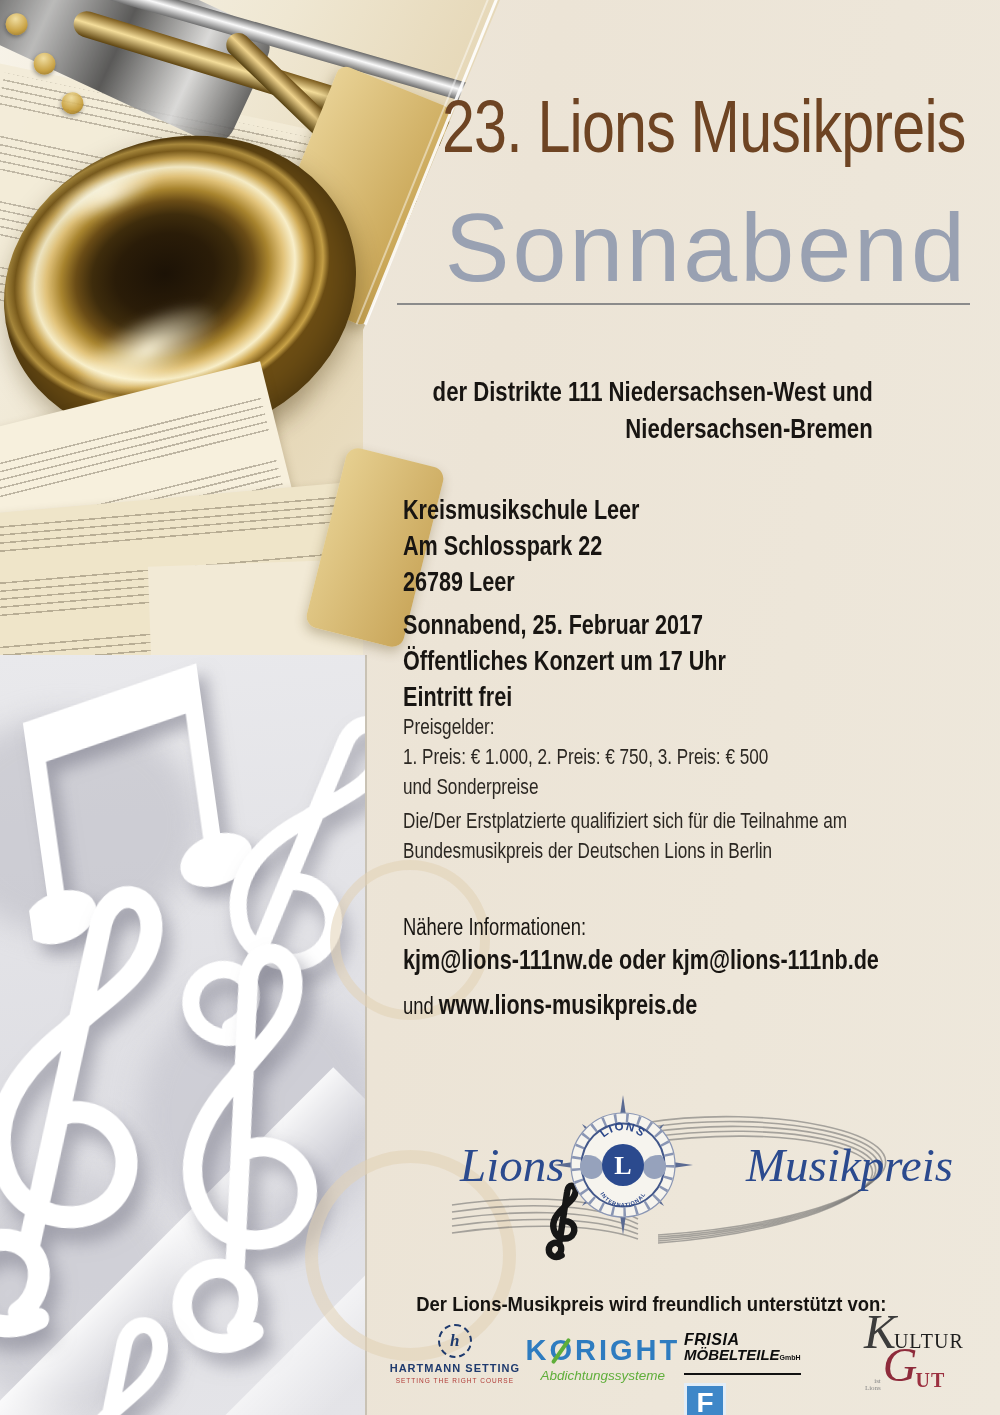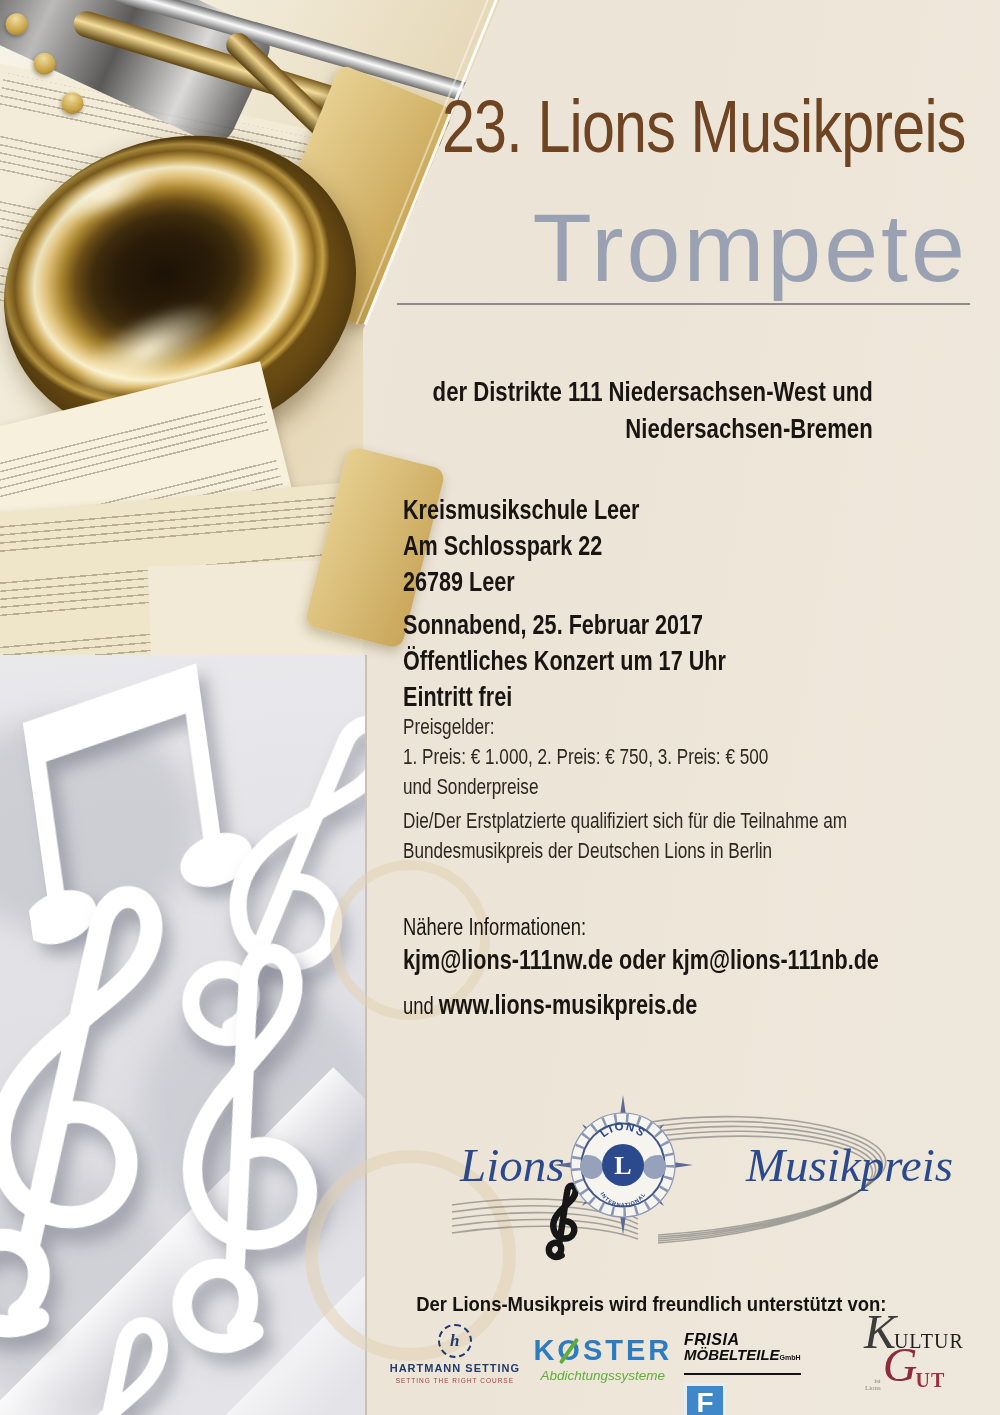--- a/index.html
+++ b/index.html
@@ -189,21 +189,21 @@
     <div class="wclef" style="left:15px;top:630px;transform:rotate(3deg);">
       <svg width="175" height="385" viewBox="0 0 100 220">
           <use href="#clefPath" class="white-stroke"></use>
         </svg>
     </div>
   </div>
   <div class="ring r1"></div>
   <div class="ring r2"></div>
 
   <div class="txt title">23. Lions Musikpreis</div>
-  <div class="txt subtitle">Trompete</div>
+  <div class="txt subtitle">Sonnabend</div>
   <div class="rule"></div>
 
   <div class="txt districts">
     <div>der Distrikte 111 Niedersachsen-West und</div>
     <div>Niedersachsen-Bremen</div>
   </div>
 
   <div class="txt block-bold venue">
     <div>Kreismusikschule Leer</div>
     <div>Am Schlosspark 22</div>
@@ -297,21 +297,21 @@
 
     <div class="sp hartmann">
       <div class="h-circ">
           <span>h</span>
         </div>
       <div class="h-name">HARTMANN SETTING</div>
       <div class="h-tag">SETTING THE RIGHT COURSE</div>
     </div>
 
     <div class="sp koester">
-      <div class="k-word"><span>K</span><span class="o-slash"><span>O</span><i></i></span><span>STER</span></div>
+      <div class="k-word"><span>K</span><span class="o-slash"><span>O</span><i></i></span><span>RIGHT</span></div>
       <div class="k-sub">Abdichtungssysteme</div>
     </div>
 
     <div class="sp frisia">
       <div class="f-text">
         <div class="f-l1">FRISIA</div>
         <div class="f-l2"><span>MÖBELTEILE</span><span class="f-gmbh">GmbH</span></div>
       </div>
       <div class="f-badge">
         <div class="f-sq">F</div>

